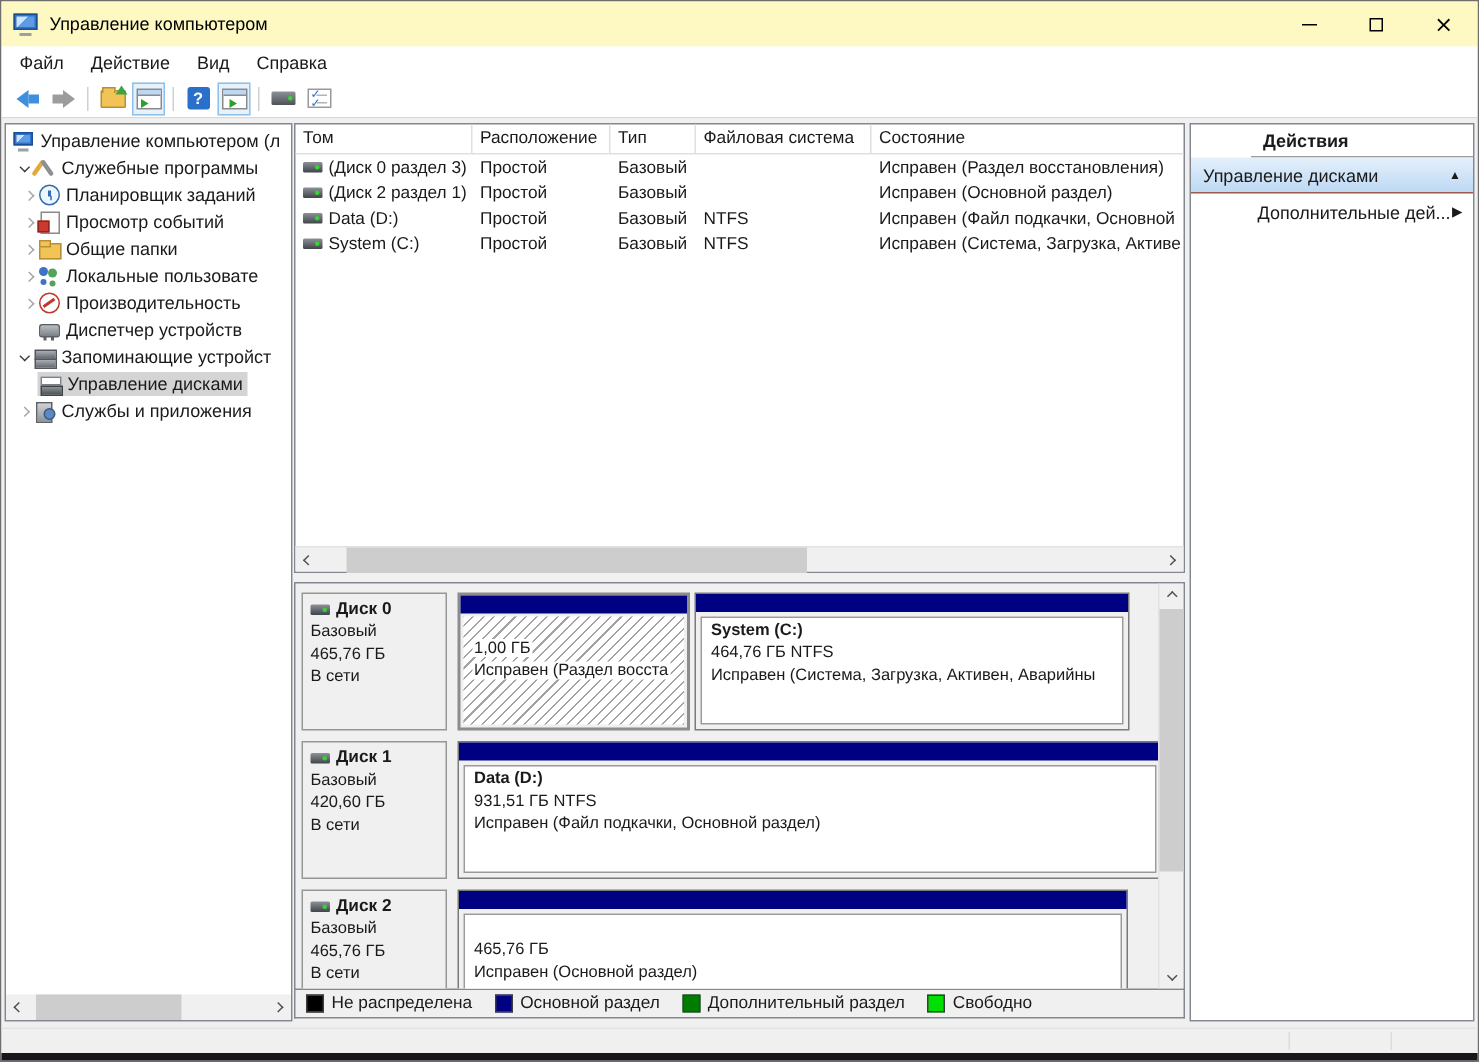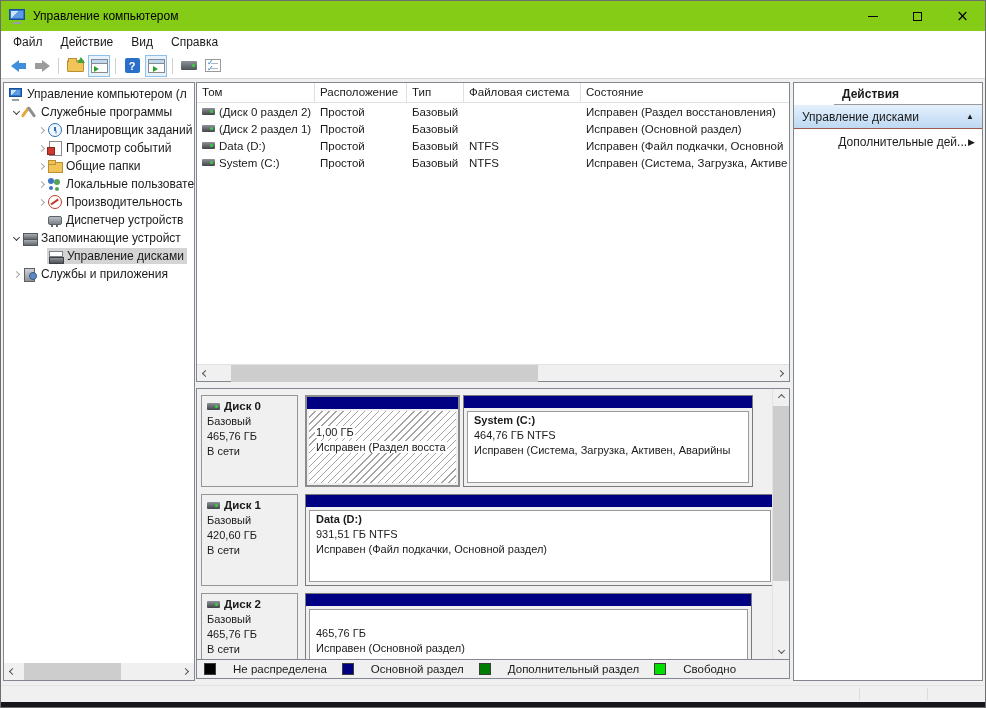--- a/index.html
+++ b/index.html
@@ -1,21 +1,21 @@
 <!DOCTYPE html>
 <html><head>
 <meta charset="utf-8">
 <style>
   * { margin:0; padding:0; box-sizing:border-box; }
   html,body { width:986px; height:708px; }
   body { font-family:"Liberation Sans","DejaVu Sans",sans-serif; font-size:12px; color:#1a1a1a; background:#fff; }
   .window { width:986px; height:708px; border:1px solid #6e6e6e; display:flex; flex-direction:column; background:#fff; }
 
   
-  .titlebar { height:30px; display:flex; align-items:center; background:#84cc16; flex:none; }
+  .titlebar { height:30px; display:flex; align-items:center; background:#fef9c3; flex:none; }
   .app-icon { width:18px; height:15px; margin:0 6px 0 8px; position:relative; }
   .app-icon .scr { width:16px; height:11px; background:#2a74d0; border:1px solid #1b4f94; position:absolute; top:0; left:0; }
   .app-icon .scr::after { content:""; position:absolute; inset:1px; background:linear-gradient(135deg,#cfe4fa 0 40%,#5d9be2 40%); }
   .app-icon .base { position:absolute; bottom:0; left:4px; width:8px; height:2px; background:#9aa0a8; }
   .title-text { font-size:12px; color:#000; }
   .tb-spacer { flex:1; }
   .tb-btn { width:45px; height:30px; display:flex; align-items:center; justify-content:center; }
   .glyph-min { width:10px; height:1px; background:#000; }
   .glyph-max { width:9px; height:9px; border:1px solid #000; }
   .glyph-close { font-size:15px; line-height:1; color:#000; font-family:"DejaVu Sans",sans-serif; }
@@ -50,21 +50,21 @@
 
   
   .main { flex:1; background:#f0f0f0; display:flex; padding:3px 2px 4px 2px; overflow:hidden; }
   .pane { border:1px solid #828790; background:#fff; }
 
   
   .tree-pane { width:192px; flex:none; display:flex; flex-direction:column; margin-right:1px; }
   .tree-body { flex:1; overflow:hidden; padding-top:2px; }
   .trow { height:18px; display:flex; align-items:center; white-space:nowrap; overflow:hidden; }
   .trow .lbl { margin-left:4px; font-size:12px; }
-  .d0 { padding-left:4px; } .d1 { padding-left:6px; } .d2 { padding-left:31px; }
+  .d0 { padding-left:4px; } .d1 { padding-left:6px; } .d2 { padding-left:9px; }
   .chev { width:12px; flex:none; display:flex; align-items:center; justify-content:center; }
   .chev i { width:5px; height:5px; border-right:1.4px solid #a6a6a6; border-bottom:1.4px solid #a6a6a6; transform:rotate(-45deg); }
   .chev.open i { border-color:#404040; transform:rotate(45deg); margin-top:-2px; }
   .sel-wrap { display:flex; align-items:center; background:#d4d4d4; padding:1px 3px 1px 1px; }
 
   
   .ticon { width:15px; height:14px; flex:none; position:relative; }
   .ti-computer .scr { position:absolute; top:1px; left:1px; width:13px; height:9px; background:#2a74d0; border:1px solid #1b4f94; }
   .ti-computer .scr::after { content:""; position:absolute; inset:1px; background:linear-gradient(135deg,#cfe4fa 0 40%,#5d9be2 40%); }
   .ti-computer .base { position:absolute; bottom:0; left:4px; width:7px; height:2px; background:#9aa0a8; }
@@ -128,21 +128,21 @@
   .part { height:100%; border:1px solid #7a7a7a; background:#f0f0f0; display:flex; flex-direction:column; margin-right:3px; flex:none; }
   .part-head { height:12px; flex:none; }
   .part-body { flex:1; margin:3px; border:1px solid #9a9a9a; background:#fff; padding:1px 6px; font-size:11px; line-height:15px; overflow:hidden; white-space:nowrap; }
   .part.sel { border:2px solid #8c8c8c; }
   .part.sel .part-body { border:none; margin:2px; background:repeating-linear-gradient(135deg,#ffffff 0 4px,#a3a3a3 4px 5px); padding-top:14px; }
   .part.sel .part-body span { background:#fff; padding:0 1px; }
   .pt { font-weight:bold; }
 
   
   .legend-bar { height:19px; flex:none; border:1px solid #828790; border-top:none; background:#f0f0f0; display:flex; align-items:center; padding-left:7px; gap:15px; }
-  .leg-item { display:flex; align-items:center; gap:17px; font-size:11.5px; }
+  .leg-item { display:flex; align-items:center; gap:5px; font-size:11.5px; }
   .leg-sq { width:12px; height:12px; border:1px solid #3c3c3c; flex:none; }
 
   
   .actions-pane { flex:1; margin-left:3px; display:flex; flex-direction:column; }
   .act-header { height:22px; font-weight:bold; font-size:12px; padding:4px 8px; border-bottom:1px solid #9a9a9a; flex:none;margin-left:40px; }
   .act-section { height:24px; display:flex; align-items:center; justify-content:space-between; padding:0 8px; background:linear-gradient(#e4f0fc,#bed9f3); border-bottom:1px solid #9c5a4a; font-size:12px; flex:none; }
   .act-caret { font-size:8px; color:#1a1a1a; }
   .act-more { height:25px; display:flex; align-items:center; justify-content:flex-end; gap:1px; padding:0 7px; font-size:12px; flex:none; }
   .act-arrow { font-size:9px; }
 
@@ -324,21 +324,21 @@
         <div class="vheader">
           <div class="vh-cell c0">Том</div>
           <div class="vh-cell c1">Расположение</div>
           <div class="vh-cell c2">Тип</div>
           <div class="vh-cell c3">Файловая система</div>
           <div class="vh-cell c4">Состояние</div>
         </div>
         <div class="vrow">
           <div class="v-cell c0 name-cell">
               <div class="vol-icon"></div>
-              <span>(Диск 0 раздел 2)</span>
+              <span>(Диск 0 раздел 3)</span>
             </div>
           <div class="v-cell c1">Простой</div>
           <div class="v-cell c2">Базовый</div>
           <div class="v-cell c3"></div>
           <div class="v-cell c4">Исправен (Раздел восстановления)</div>
         </div>
         <div class="vrow">
           <div class="v-cell c0 name-cell">
               <div class="vol-icon"></div>
               <span>(Диск 2 раздел 1)</span>

